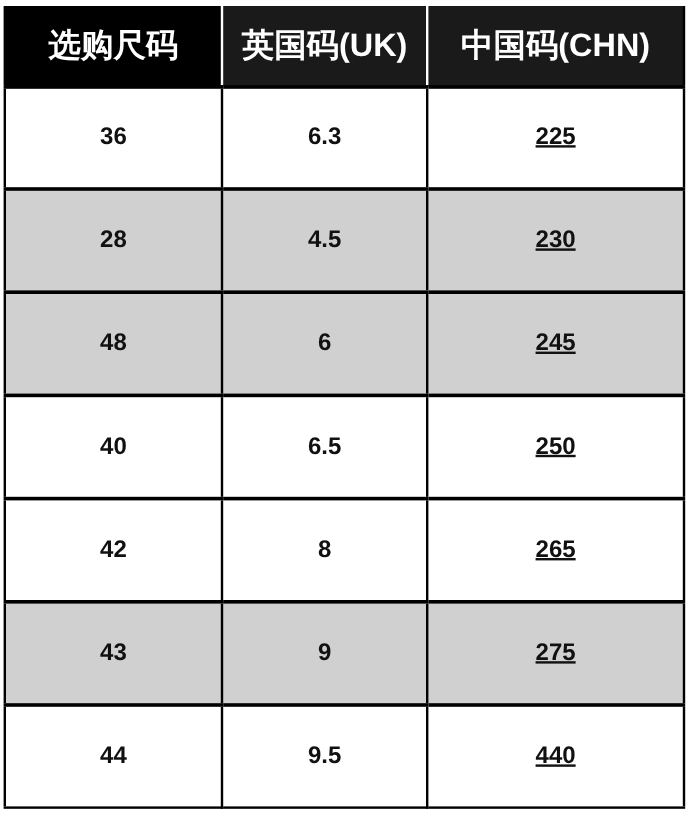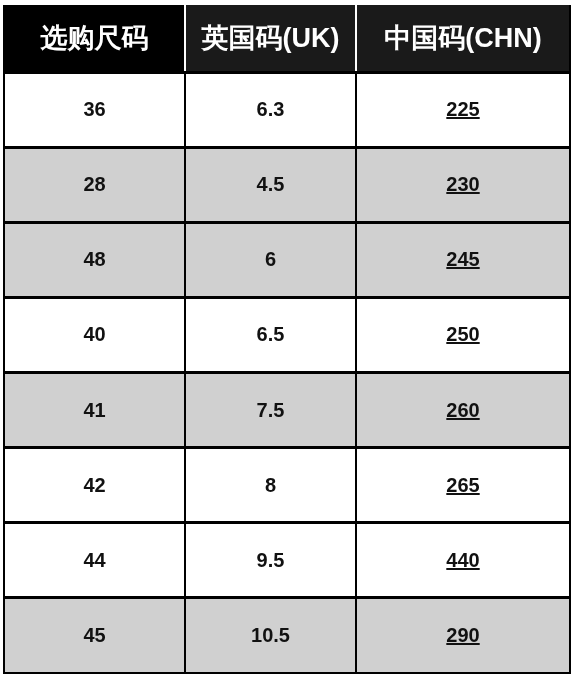--- a/index.html
+++ b/index.html
@@ -108,34 +108,29 @@
       <tr class="even">
         <td class="col-1">48</td>
         <td class="col-2">6</td>
         <td class="col-3">245</td>
       </tr>
       <tr class="odd">
         <td class="col-1">40</td>
         <td class="col-2">6.5</td>
         <td class="col-3">250</td>
       </tr>
-      <tr class="even">
-        <td class="col-1">41</td>
-        <td class="col-2">7.5</td>
-        <td class="col-3">260</td>
-      </tr>
       <tr class="odd">
         <td class="col-1">42</td>
         <td class="col-2">8</td>
         <td class="col-3">265</td>
+      </tr>
+      <tr class="even">
+        <td class="col-1">43</td>
+        <td class="col-2">9</td>
+        <td class="col-3">275</td>
       </tr>
       <tr class="odd">
         <td class="col-1">44</td>
         <td class="col-2">9.5</td>
         <td class="col-3">440</td>
       </tr>
-      <tr class="even">
-        <td class="col-1">45</td>
-        <td class="col-2">10.5</td>
-        <td class="col-3">290</td>
-      </tr>
     </tbody>
 </table>
 
 </body></html>

